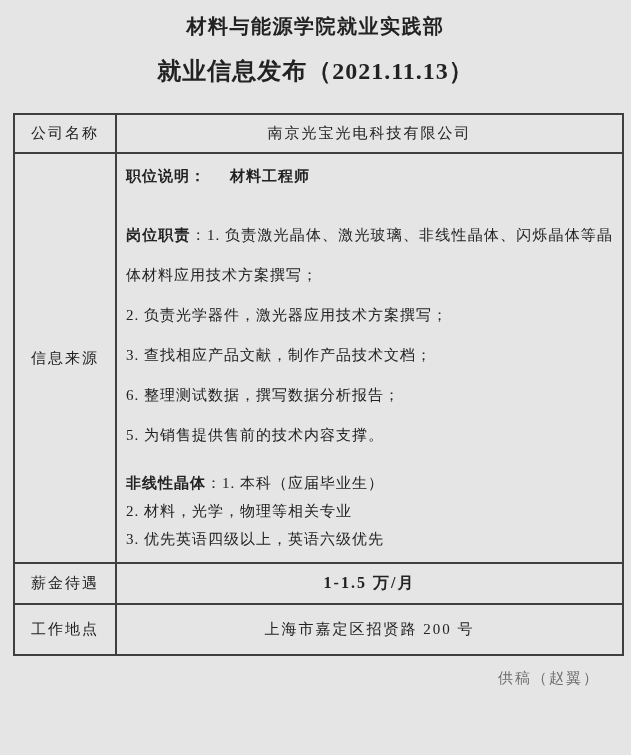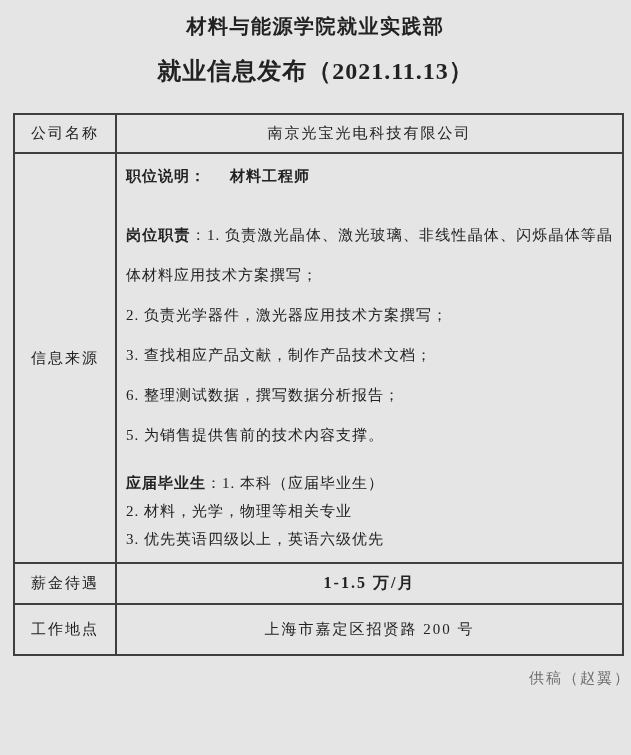--- a/index.html
+++ b/index.html
@@ -100,20 +100,21 @@
   }
   .source-url {
     width: 604px;
     font-size: 15px;
     line-height: 24px;
     letter-spacing: 0.5px;
     word-break: break-all;
   }
   .credit {
     margin-top: 11px;
+    padding-right: 31px;
     text-align: right;
     font-size: 15px;
     line-height: 22px;
     letter-spacing: 2px;
     color: #6e6e6e;
   }
 </style>
 </head>
 <body>
 
@@ -136,21 +137,21 @@
           <span class="bold-label">职位说明：</span><span class="pos-value">材料工程师</span>
         </p>
         <p class="p-duty">
           <span class="bold-label">岗位职责</span><span>：1. 负责激光晶体、激光玻璃、非线性晶体、闪烁晶体等晶体材料应用技术方案撰写；</span>
         </p>
         <p class="p-duty">2. 负责光学器件，激光器应用技术方案撰写；</p>
         <p class="p-duty">3. 查找相应产品文献，制作产品技术文档；</p>
         <p class="p-duty">6. 整理测试数据，撰写数据分析报告；</p>
         <p class="p-duty">5. 为销售提供售前的技术内容支撑。</p>
         <p class="p-req p-req-first">
-          <span class="bold-label">应届毕业生</span><span>：1. 本科（应届毕业生）</span>
+          <span class="bold-label">非线性晶体</span><span>：1. 本科（应届毕业生）</span>
         </p>
         <p class="p-req">2. 材料，光学，物理等相关专业</p>
         <p class="p-req">3. 优先英语四级以上，英语六级优先</p>
       </td>
     </tr>
 
     <tr class="row-salary">
       <td class="label-cell">薪金待遇</td>
       <td class="value-cell salary-value">1-1.5 万/月</td>
     </tr>

